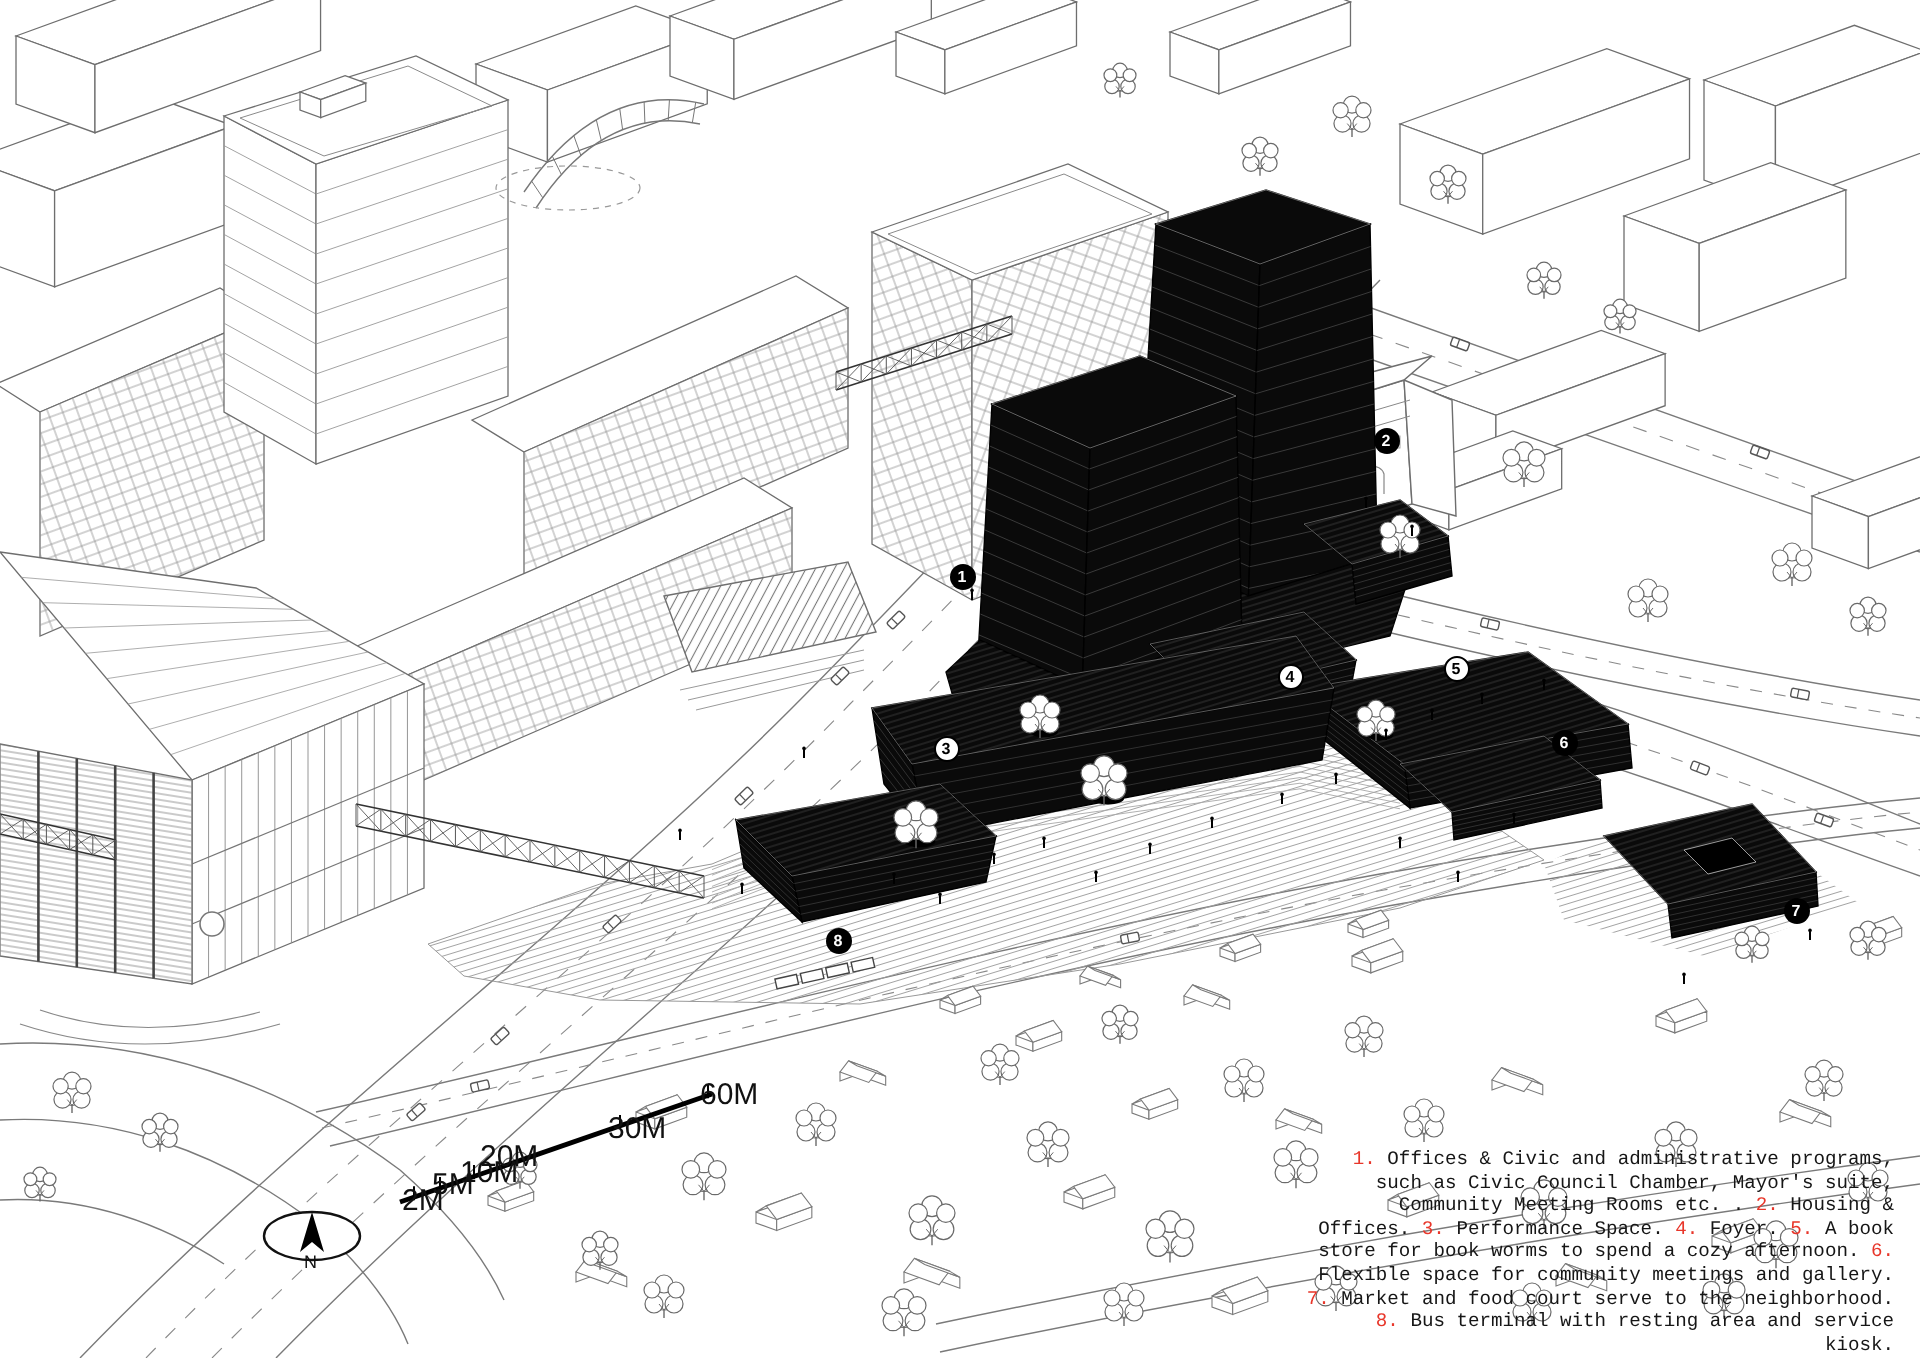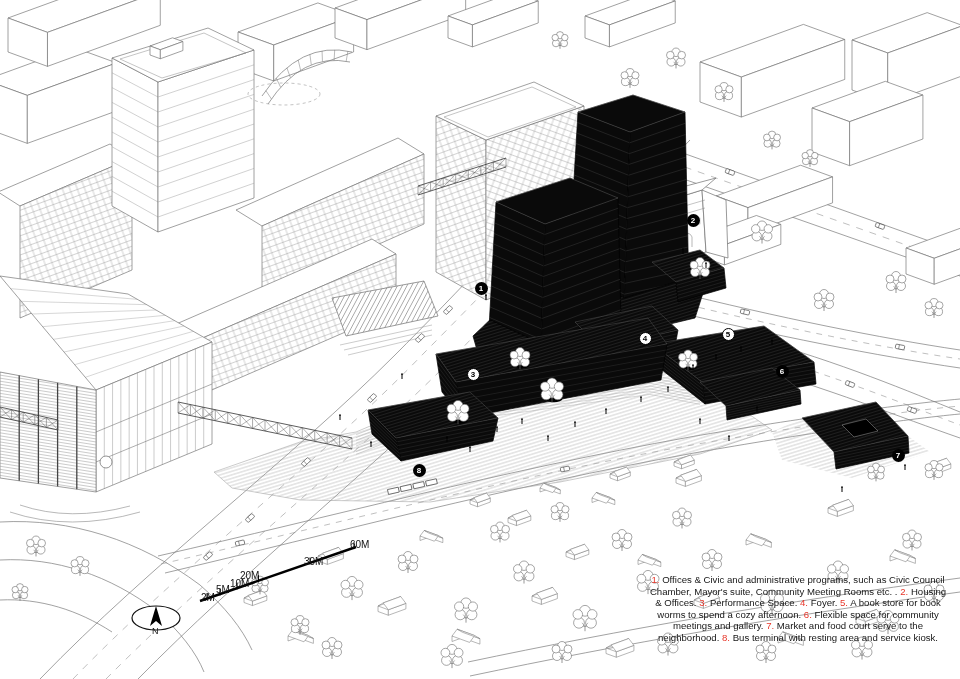--- a/index.html
+++ b/index.html
@@ -5,24 +5,24 @@
   html,body{margin:0;padding:0;background:#e8e8e8;}
   .stage{position:relative;width:960px;height:679px;background:#ffffff;overflow:hidden;
          font-family:"Liberation Sans", sans-serif;}
   .stage svg{position:absolute;left:0;top:0;}
   .overlay{position:absolute;left:0;top:0;width:100%;height:100%;pointer-events:none;}
   .callout{position:absolute;width:13px;height:13px;border-radius:50%;
            font-size:8px;font-weight:bold;text-align:center;line-height:13px;
            font-family:"Liberation Sans",sans-serif;}
   .callout.dark{background:#000;color:#fff;}
   .callout.light{background:#fff;color:#000;border:1px solid #000;line-height:11px;box-sizing:border-box;}
-  .scale-label{position:absolute;font-size:10px;color:#111;white-space:nowrap;}
+  .scale-label{position:absolute;font-size:15px;color:#111;white-space:nowrap;}
   .north-label{position:absolute;left:152px;top:626px;font-size:9px;color:#111;}
   .legend{position:absolute;left:649px;top:574px;width:298px;
-          font-size:9.6px;line-height:11.6px;color:#161616;text-align:center;}
+          font-size:9.6px;line-height:11.6px;color:#161616;text-align:right;font-family:Liberation Mono, monospace;}
   .legend .lg-num{color:#e8362a;}
 </style>
 </head>
 <body>
 
 <div class="stage">
 
   <svg id="scene" width="960" height="679" viewBox="0 0 960 679">
     <defs>
       <pattern id="hatchP" patternUnits="userSpaceOnUse" width="3.4" height="3.4" patternTransform="rotate(-17)">

